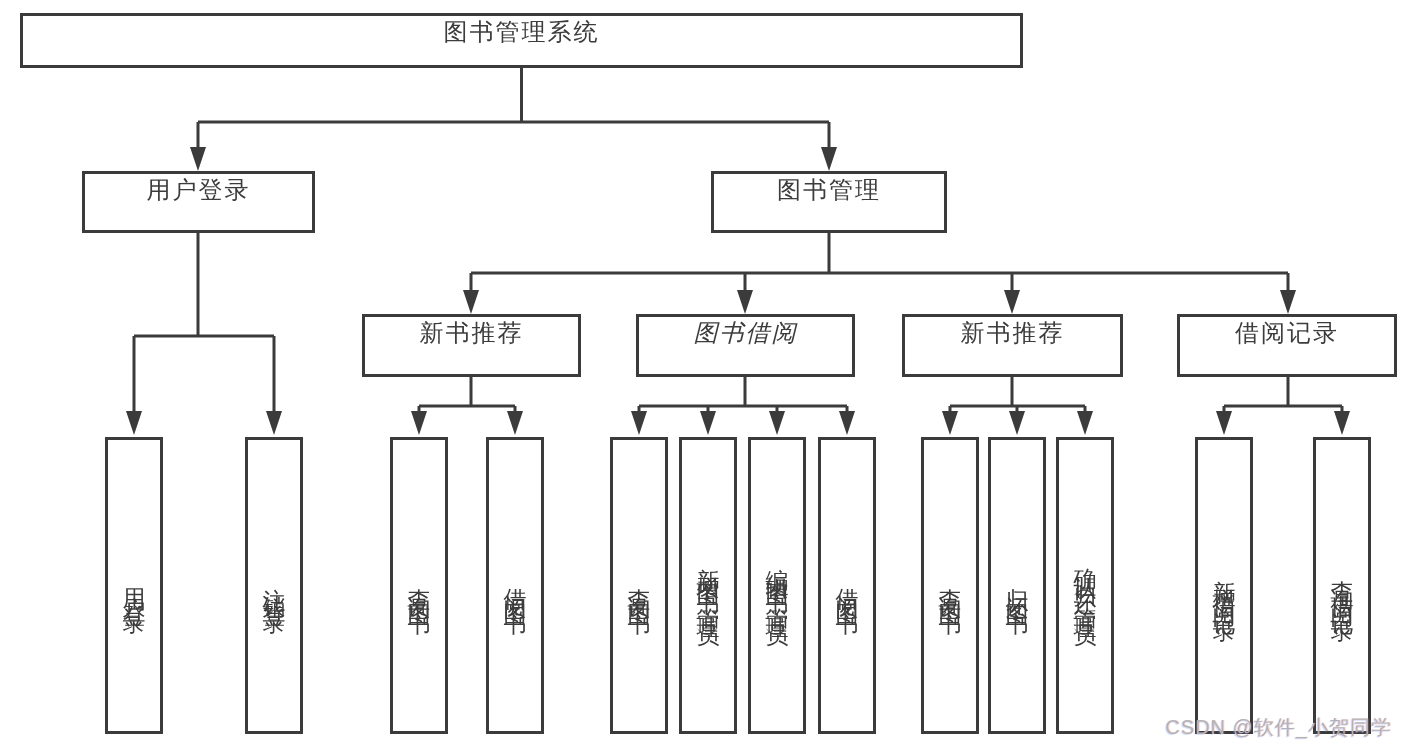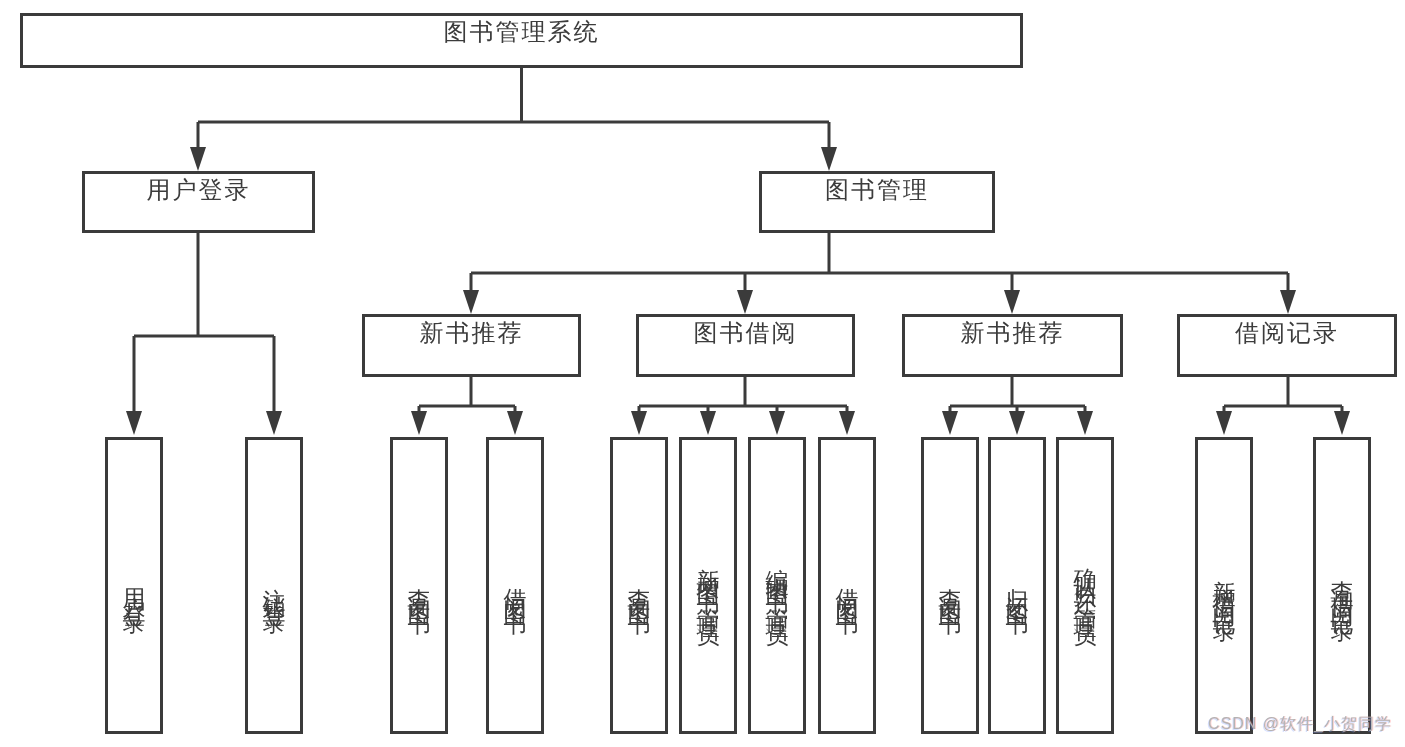--- a/index.html
+++ b/index.html
@@ -64,21 +64,21 @@
     font-size: 23px;
     line-height: 1;
     letter-spacing: 8px;
     color: var(--text);
     white-space: nowrap;
   }
   .watermark {
     position: absolute;
     right: 13px;
     top: 714px;
-    font-size: 16px;
+    font-size: 20px;
     letter-spacing: 1px;
     color: var(--watermark);
     text-shadow: 1px 0 0 rgba(255,120,120,0.30), -1px 1px 0 rgba(120,150,255,0.30);
     white-space: nowrap;
   }
 </style>
 </head>
 <body>
 
 <div class="canvas">
@@ -119,28 +119,28 @@
     <polygon points="1334,411 1350,411 1342,435"></polygon>
   </svg>
 
   <div class="hbox" style="left:20px; top:13px; width:1003px; height:55px;">
     <span>图书管理系统</span>
   </div>
 
   <div class="hbox" style="left:82px; top:171px; width:233px; height:62px;">
     <span>用户登录</span>
   </div>
-  <div class="hbox" style="left:711px; top:171px; width:236px; height:62px;margin-left:48px;">
+  <div class="hbox" style="left:711px; top:171px; width:236px; height:62px;">
     <span>图书管理</span>
   </div>
 
   <div class="hbox" style="left:362px; top:314px; width:219px; height:63px;">
     <span>新书推荐</span>
   </div>
-  <div class="hbox" style="left:636px; top:314px; width:219px; height:63px;">
+  <div class="hbox" style="left:636px; top:314px; width:219px; height:63px;font-style:italic;">
     <span>图书借阅</span>
   </div>
   <div class="hbox" style="left:902px; top:314px; width:221px; height:63px;">
     <span>新书推荐</span>
   </div>
   <div class="hbox" style="left:1177px; top:314px; width:220px; height:63px;">
     <span>借阅记录</span>
   </div>
 
   <div class="vbox" style="left:105px;">

